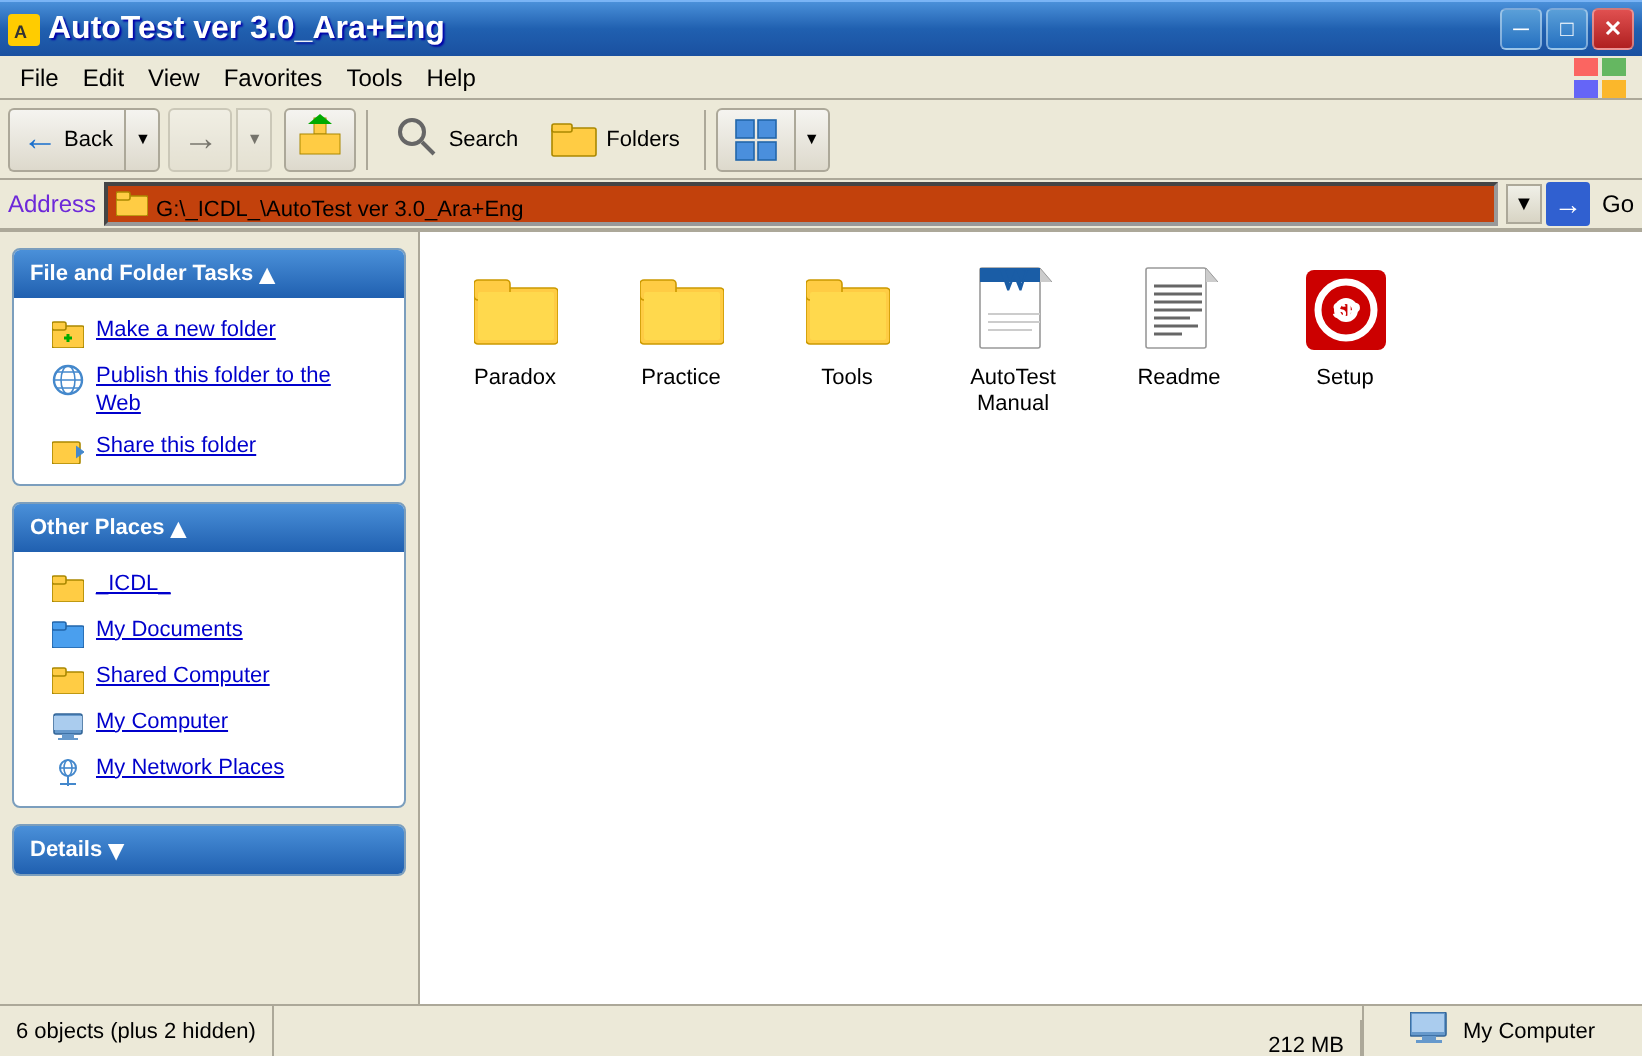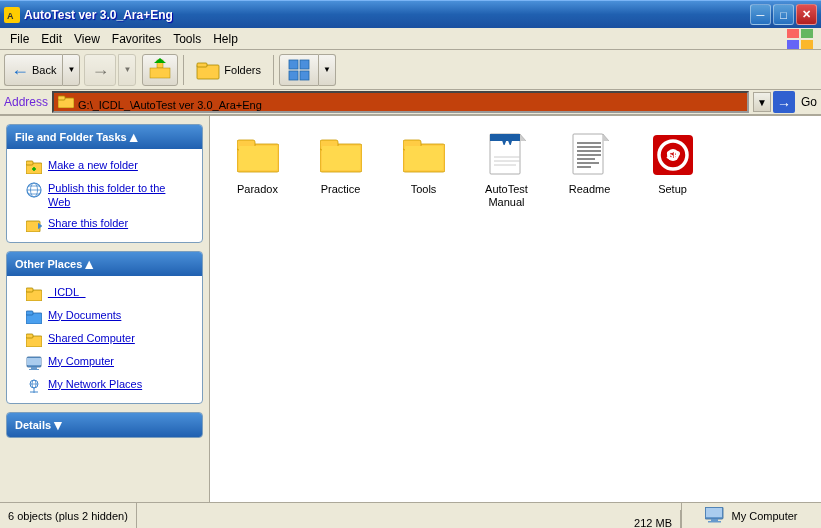--- a/index.html
+++ b/index.html
@@ -8,21 +8,21 @@
     
     #title-bar {
       height: 28px;
       background: linear-gradient(to bottom, #4a90d9 0%, #2060b0 50%, #1a50a0 100%);
       display: flex; align-items: center; justify-content: space-between;
       padding: 0 4px;
       border-top: 1px solid #7ab4f5;
     }
     #title-bar-left { display: flex; align-items: center; gap: 4px; }
     #title-icon { width: 16px; height: 16px; background: #ffcc00; border-radius: 2px; font-size: 9px; display: flex; align-items: center; justify-content: center; color: #333; font-weight: bold; }
-    #title-text { color: white; font-size: 12px; font-weight: bold; text-shadow: 1px 1px 1px #0000aa; }
+    #title-text { color: white; font-size: 16px; font-weight: bold; text-shadow: 1px 1px 1px #0000aa; }
     #title-buttons { display: flex; gap: 2px; }
     .title-btn {
       width: 21px; height: 21px; border-radius: 3px; border: 1px solid rgba(255,255,255,0.4);
       display: flex; align-items: center; justify-content: center; cursor: pointer;
       font-size: 11px; font-weight: bold; color: white;
     }
     .title-btn.min { background: linear-gradient(to bottom, #5a9fd8, #2570c0); }
     .title-btn.max { background: linear-gradient(to bottom, #5a9fd8, #2570c0); }
     .title-btn.close { background: linear-gradient(to bottom, #e05050, #b02020); }
 
@@ -202,20 +202,29 @@
       <svg width="22" height="22" viewBox="0 0 22 22">
         <rect x="8" y="2" width="6" height="8" fill="#ffcc44" stroke="#aa8800" stroke-width="0.5"></rect>
         <rect x="1" y="10" width="20" height="10" fill="#ffcc44" stroke="#aa8800" stroke-width="0.5"></rect>
         <polygon points="11,0 5,5 17,5" fill="#00aa00"></polygon>
       </svg>
     </span>
   </div>
 
   <div class="toolbar-separator"></div>
 
+  <div class="toolbar-btn">
+    <span>
+      <svg width="24" height="24" viewBox="0 0 24 24">
+        <circle cx="10" cy="10" r="6" fill="none" stroke="#666" stroke-width="2"></circle>
+        <line x1="15" y1="15" x2="21" y2="21" stroke="#666" stroke-width="2"></line>
+      </svg>
+    </span>
+    <span>Search</span>
+  </div>
 
   <div class="toolbar-btn">
     <span>
       <svg width="24" height="24" viewBox="0 0 24 24">
         <rect x="1" y="8" width="22" height="14" rx="1" fill="#ffcc44" stroke="#aa8800" stroke-width="0.8"></rect>
         <rect x="1" y="6" width="10" height="4" rx="1" fill="#ffcc44" stroke="#aa8800" stroke-width="0.8"></rect>
       </svg>
     </span>
     <span>Folders</span>
   </div>

